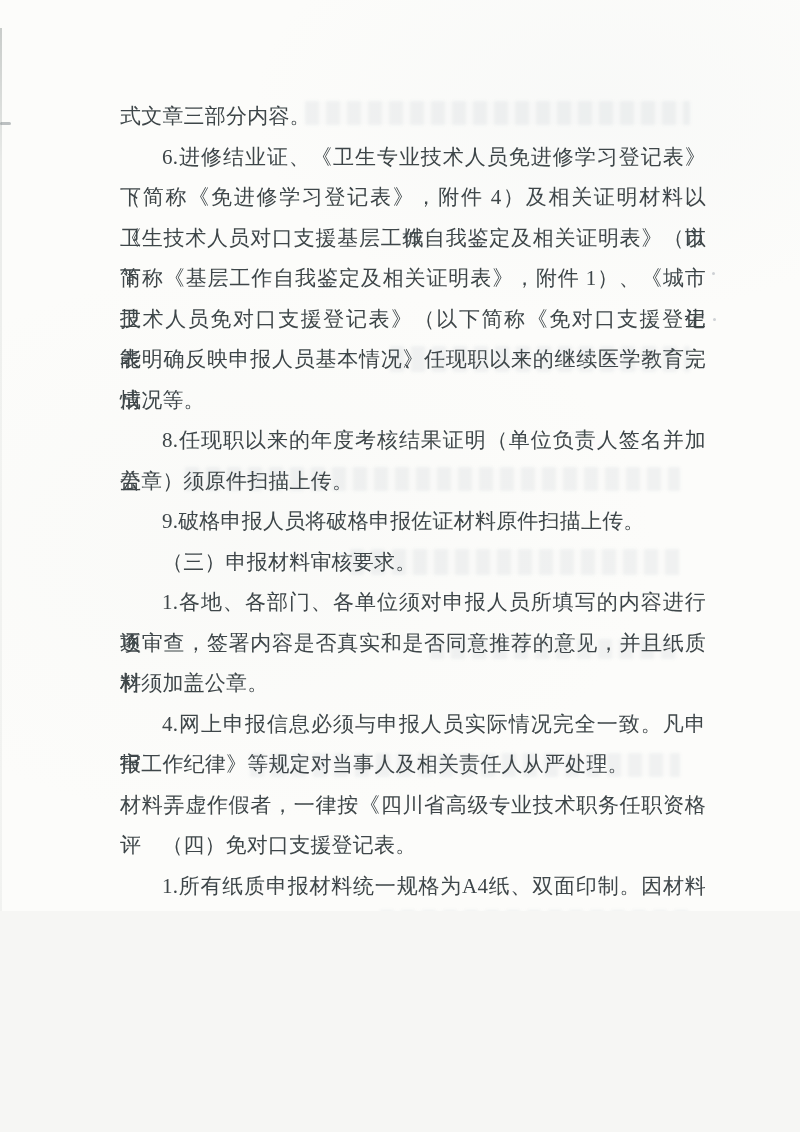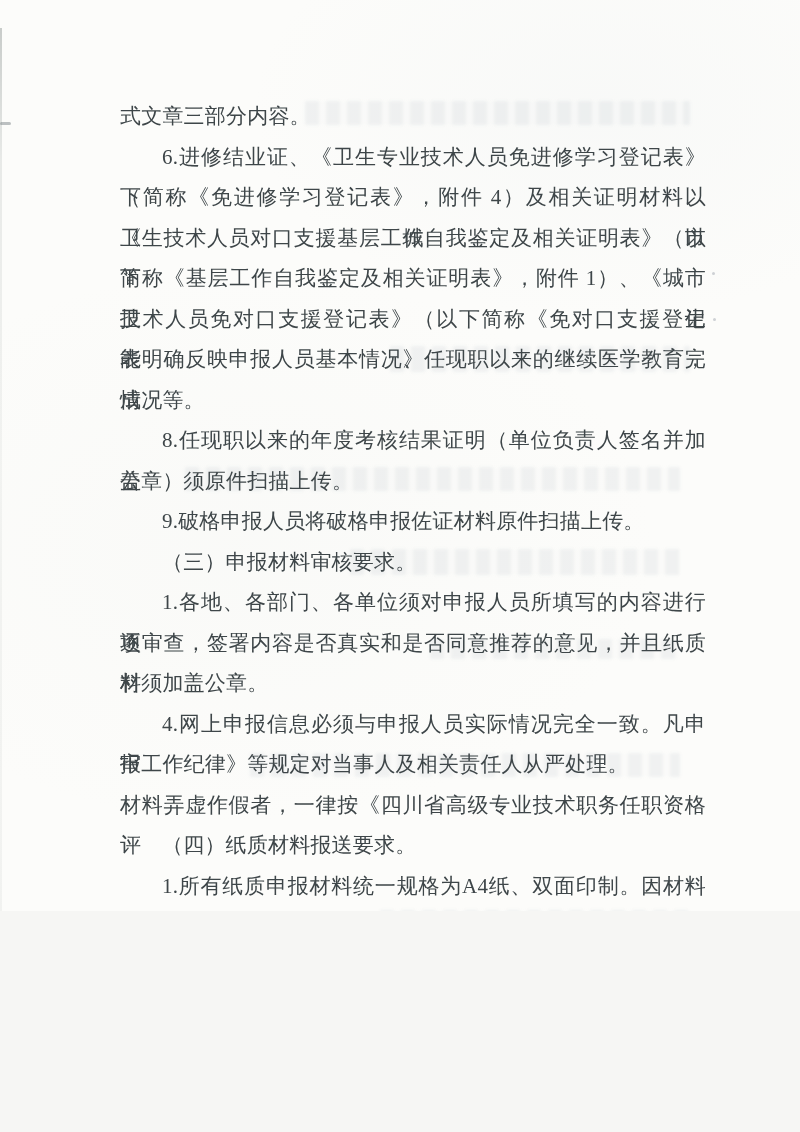--- a/index.html
+++ b/index.html
@@ -109,19 +109,19 @@
       <div class="line indent justify">8.任现职以来的年度考核结果证明（单位负责人签名并加盖</div>
       <div class="line">公章）须原件扫描上传。</div>
       <div class="line indent">9.破格申报人员将破格申报佐证材料原件扫描上传。</div>
       <div class="line indent">（三）申报材料审核要求。</div>
       <div class="line indent justify">1.各地、各部门、各单位须对申报人员所填写的内容进行逐</div>
       <div class="line justify">项审查，签署内容是否真实和是否同意推荐的意见，并且纸质材</div>
       <div class="line">料须加盖公章。</div>
       <div class="line indent justify">4.网上申报信息必须与申报人员实际情况完全一致。凡申报</div>
       <div class="line">审工作纪律》等规定对当事人及相关责任人从严处理。</div>
       <div class="line justify">材料弄虚作假者，一律按《四川省高级专业技术职务任职资格评</div>
-      <div class="line indent">（四）纸质材料报送要求。</div>
+      <div class="line indent">（四）免对口支援登记表。</div>
       <div class="line indent justify">1.所有纸质申报材料统一规格为A4纸、双面印制。因材料</div>
     </div>
 
   <div class="footer">— 6 —</div>
 
 </div>
 
 </body></html>

